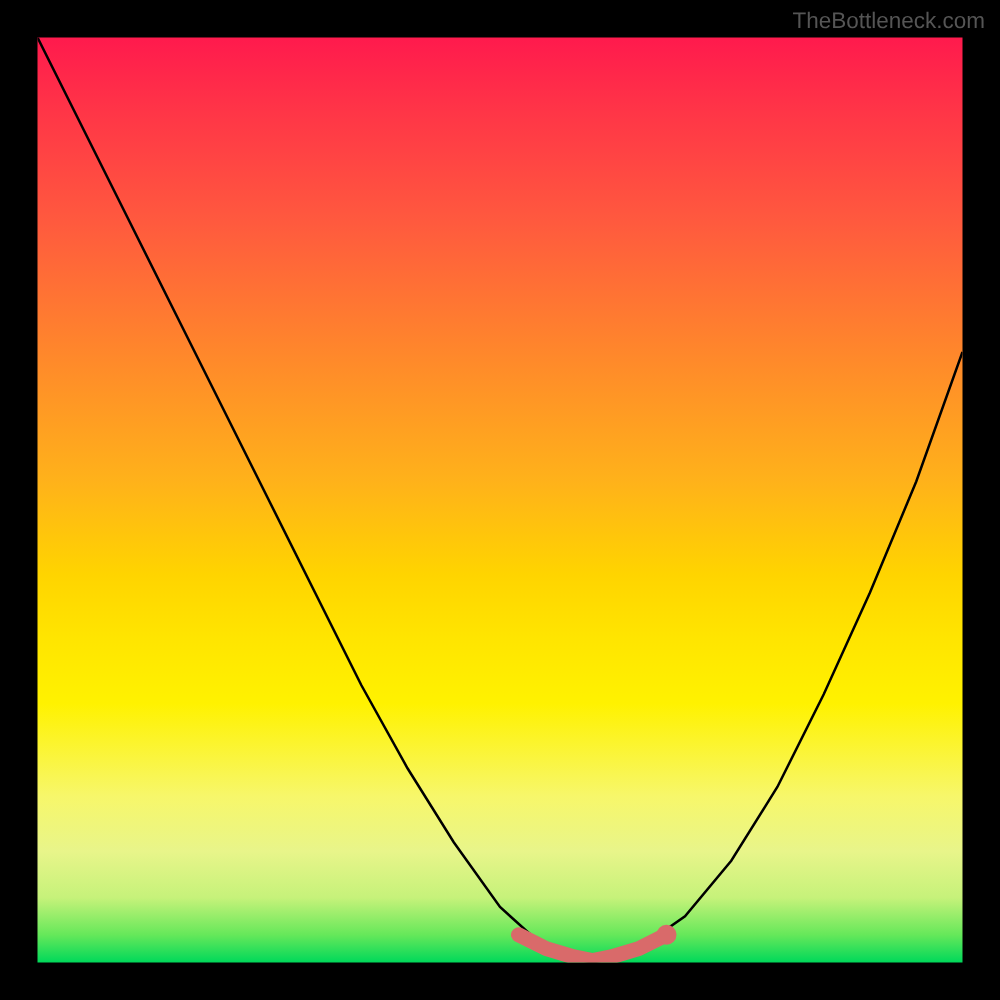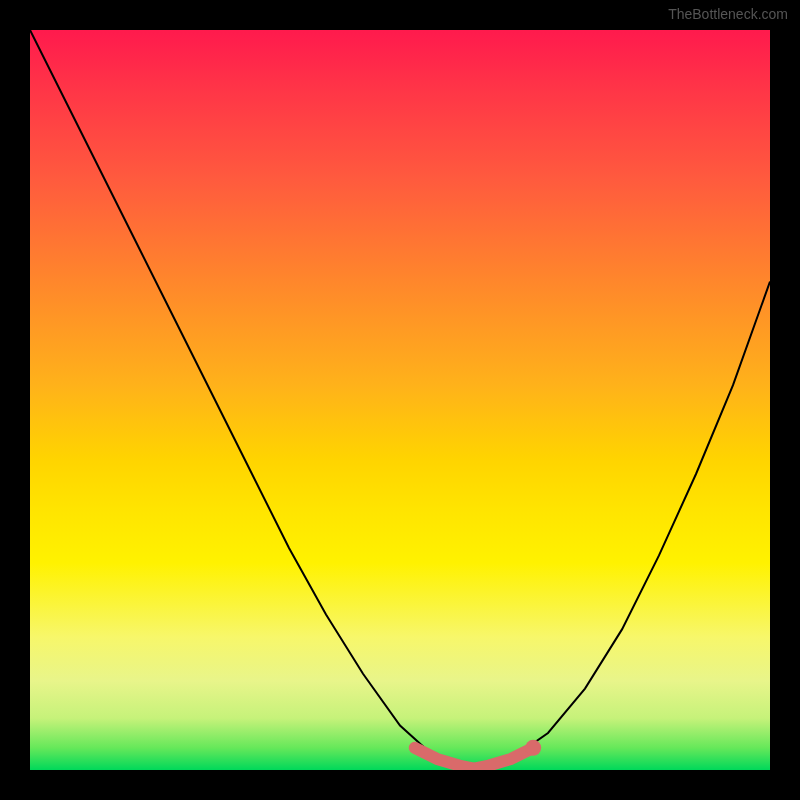--- a/index.html
+++ b/index.html
@@ -8,21 +8,21 @@
     width: 800px;
     height: 800px;
     background: #000;
     position: relative;
   }
   .watermark {
     position: absolute;
     top: 6px;
     right: 12px;
     font-family: Arial, Helvetica, sans-serif;
-    font-size: 14px;
+    font-size: 18px;
     color: #555;
     font-weight: 500;
     z-index: 10;
   }
   .plot {
     position: absolute;
     left: 30px;
     top: 30px;
     width: 740px;
     height: 740px;

